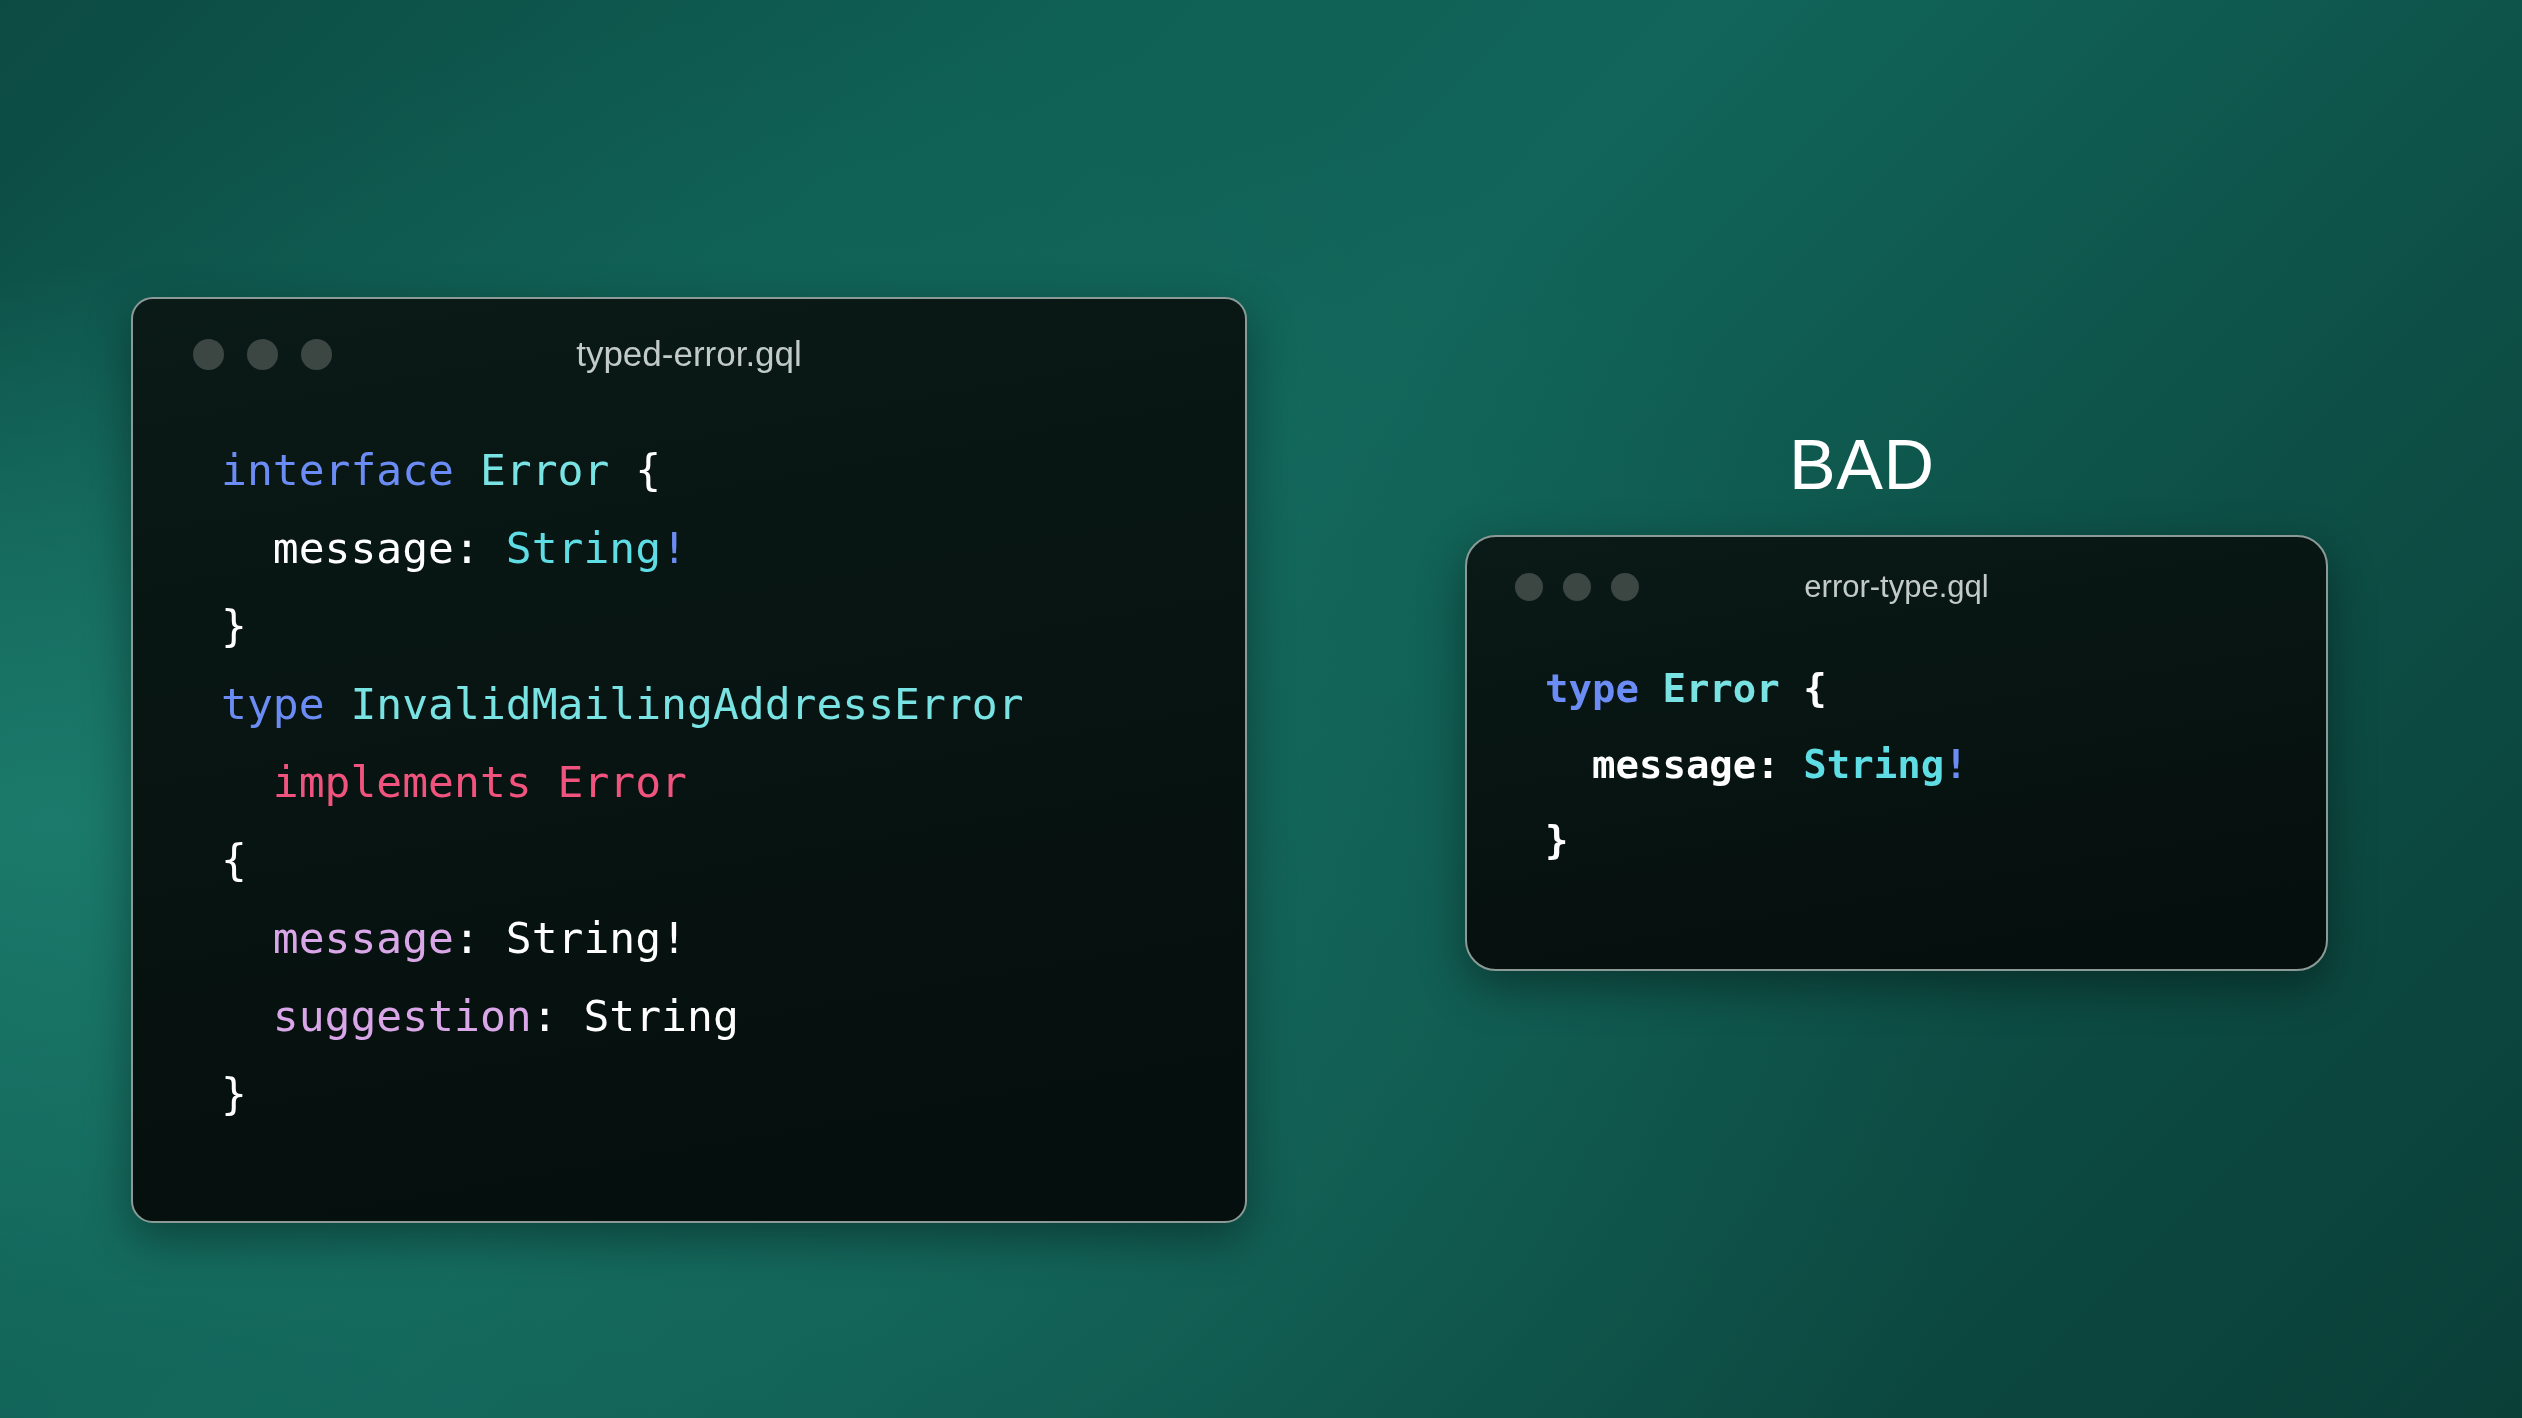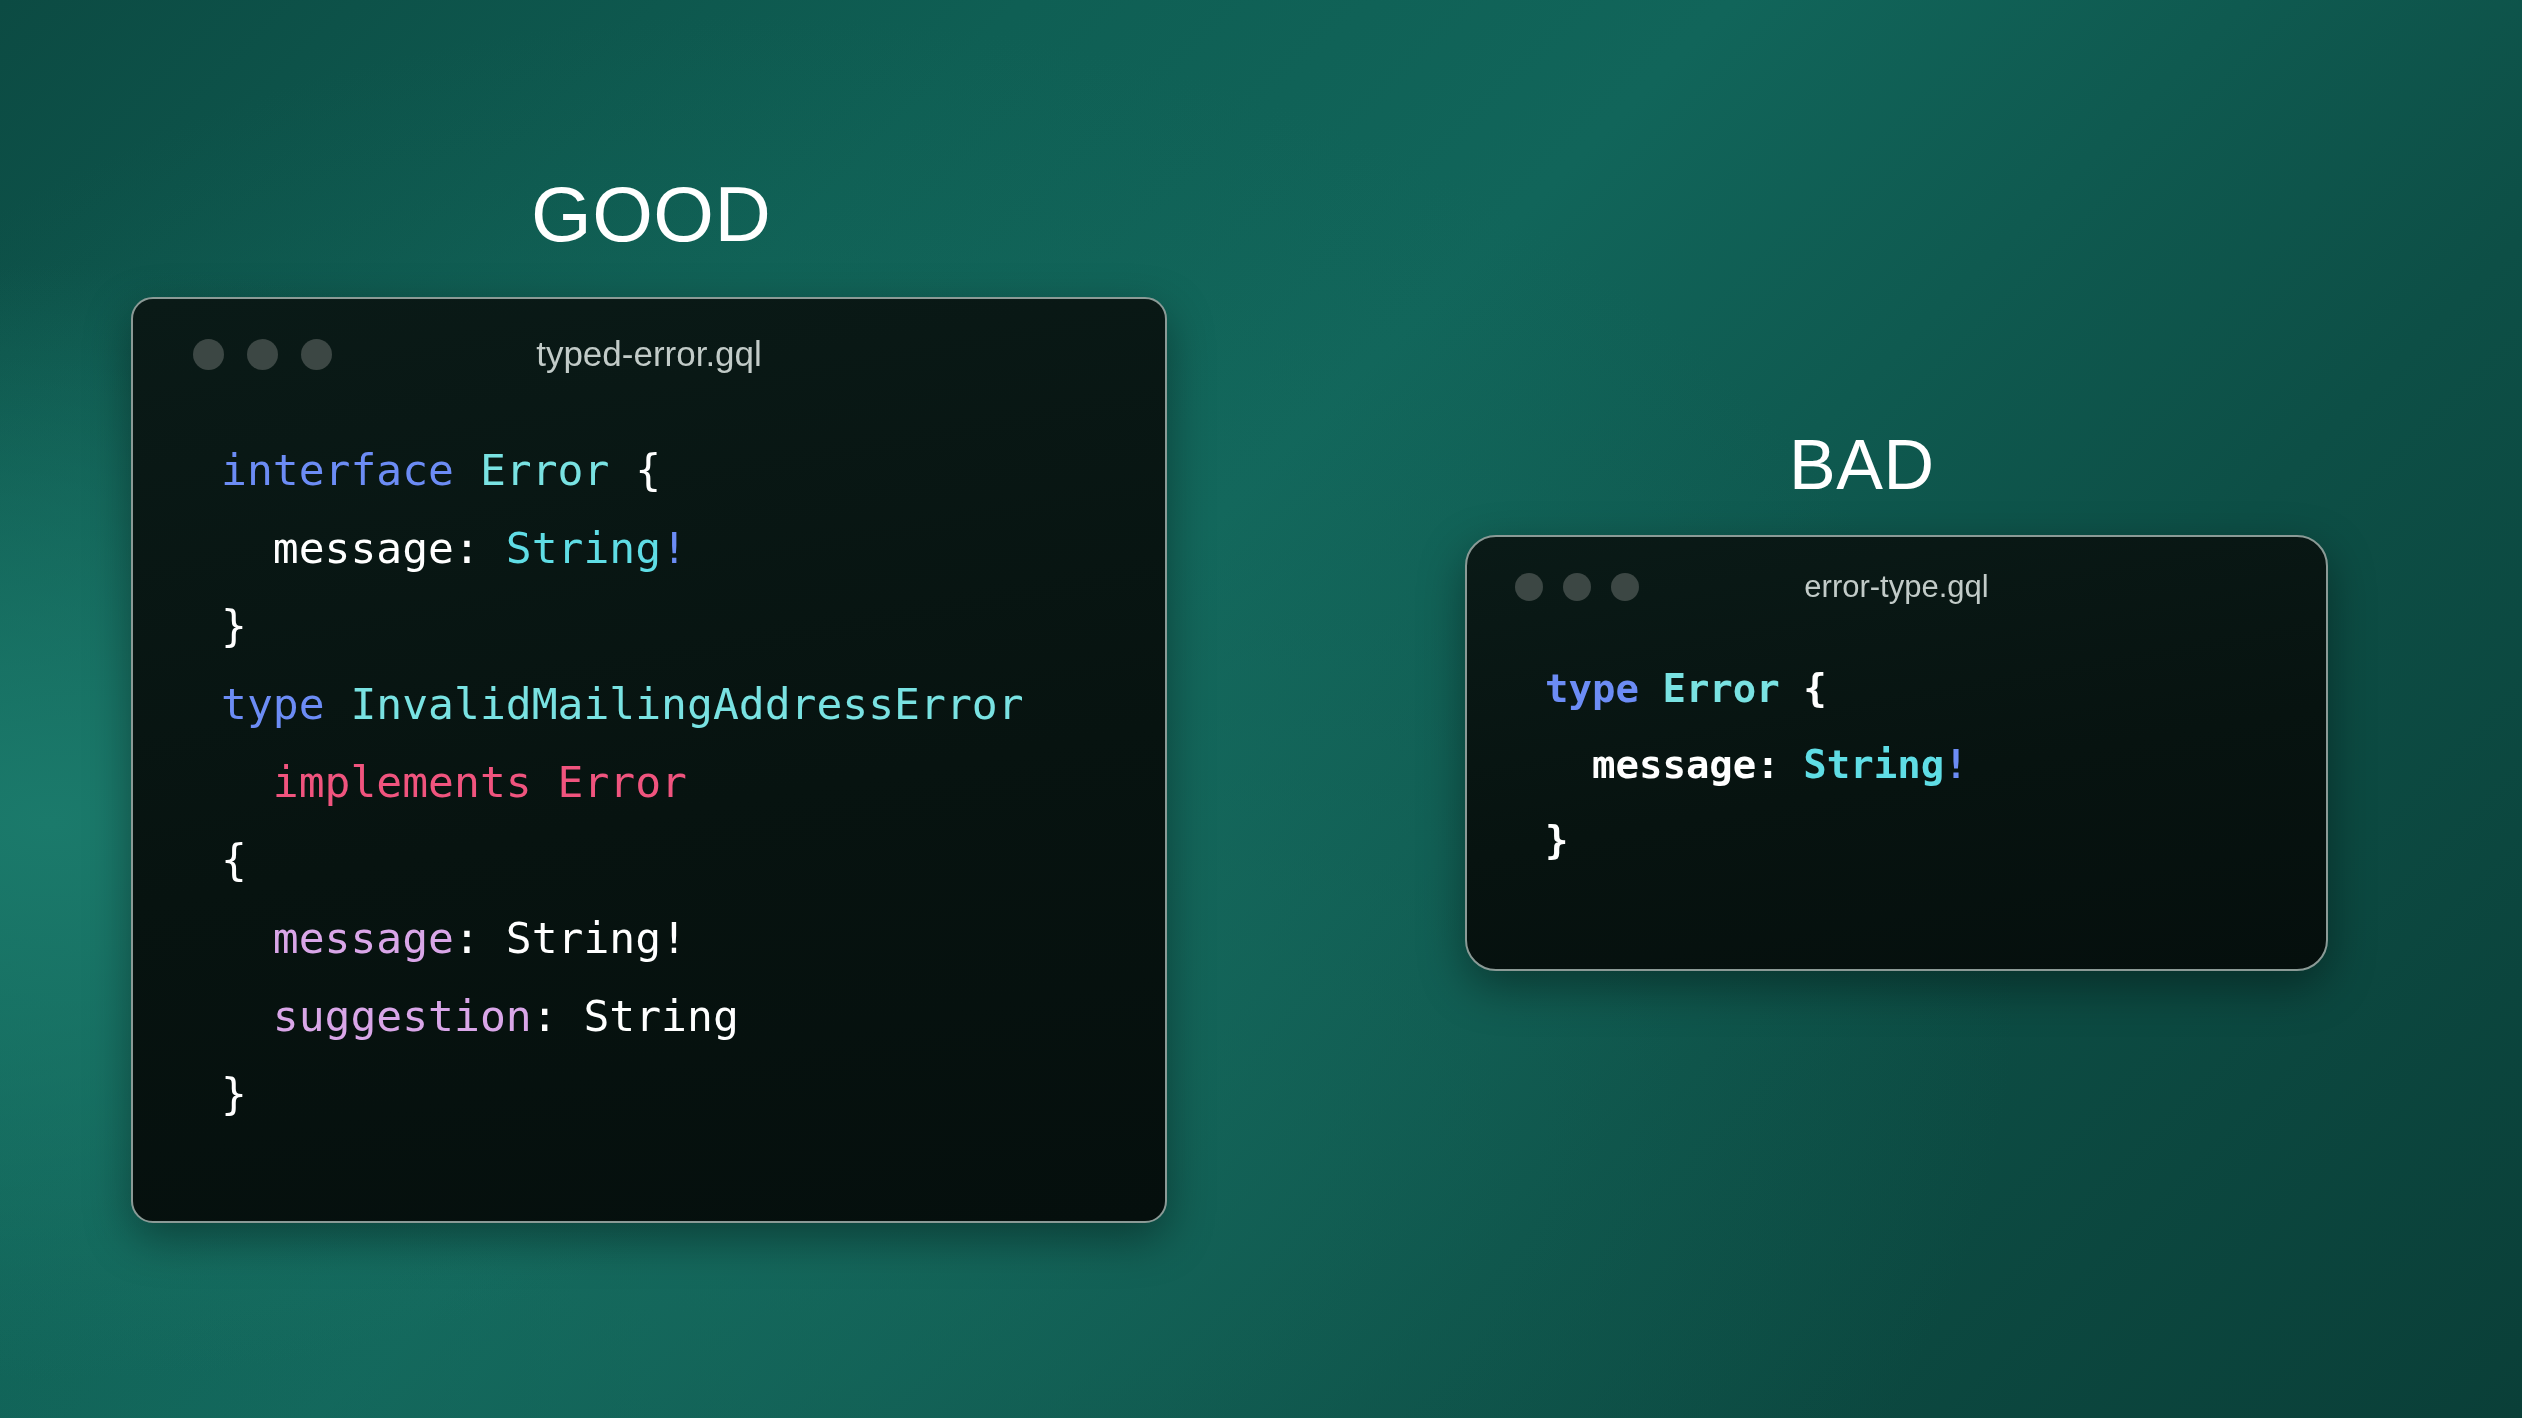--- a/index.html
+++ b/index.html
@@ -52,21 +52,21 @@
   .card {
     position: absolute;
     background: linear-gradient(170deg, #0a1a17 0%, #071310 55%, #050f0d 100%);
     border: 2px solid #8b9a96;
     box-shadow: 0 16px 46px rgba(0,0,0,0.38);
   }
 
   #card-good {
     left: 131px;
     top: 297px;
-    width: 1036px;
+    width: 1116px;
     height: 926px;
     border-radius: 22px;
   }
 
   #card-bad {
     left: 1465px;
     top: 535px;
     width: 863px;
     height: 436px;
     border-radius: 31px;
@@ -142,21 +142,20 @@
   .t-type-white { color: #ffffff; }
   .t-bang-blue { color: #6c8cf5; }
   .t-implements { color: #f0547e; }
   .t-implements-name { color: #f0547e; }
 </style>
 </head>
 <body>
 
 <div class="stage">
 
-  <div class="heading" id="heading-good">GOOD</div>
 
   <div class="heading" id="heading-bad">BAD</div>
 
   <div class="card" id="card-good">
     <div class="titlebar">
       <div class="dots">
         <span class="dot" style="background: rgb(60, 71, 68);"></span>
         <span class="dot" style="background: rgb(60, 71, 68);"></span>
         <span class="dot" style="background: rgb(60, 71, 68);"></span>
       </div>

